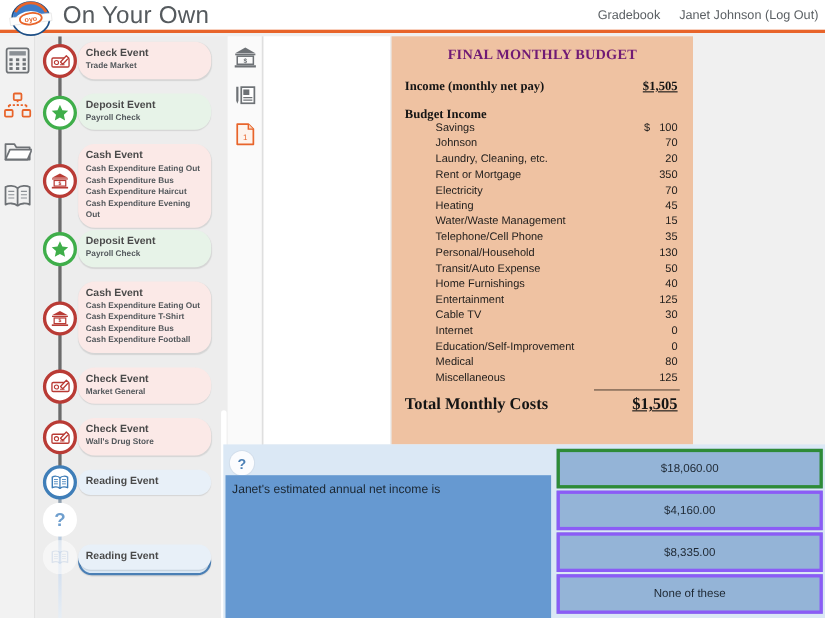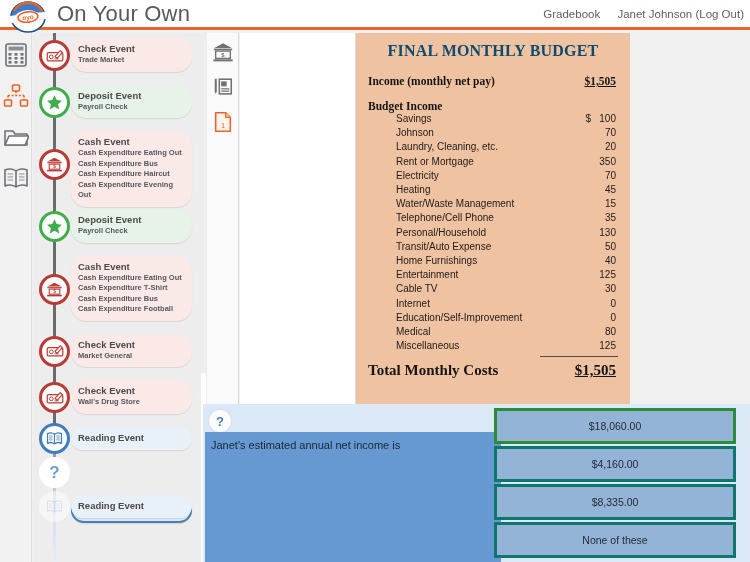--- a/index.html
+++ b/index.html
@@ -100,21 +100,21 @@
   }
 
   
   .budget {
     position: absolute; left: 356px; top: 33px; width: 274px; height: 371px;
     background: #efc2a2; padding: 6px 12px 0 12px;
     overflow: hidden;
   }
   .b-title {
     text-align: center; font-family: "Liberation Serif", serif;
-    font-weight: bold; font-size: 16px; color: #0c4a6e;
+    font-weight: bold; font-size: 13px; color: #701a75;
     letter-spacing: 0.2px; margin-top: 3px;
   }
   .b-income {
     display: flex; justify-content: space-between; align-items: baseline;
     margin-top: 15px;
     font-family: "Liberation Serif", serif; font-weight: bold;
     font-size: 11.5px; color: #151515;
   }
   .b-income .amt { text-decoration: underline; font-size: 11.5px; padding-right: 2px; }
   .b-heading {
@@ -157,30 +157,30 @@
     font-size: 13px; font-weight: bold; color: #4a7fb5;
     box-shadow: 0 0 0 1px rgba(0,0,0,0.04);
   }
   .q-body {
     position: absolute; left: 2px; top: 28px; width: 296px; height: 130px;
     background: #6699d1; padding: 6px 0 0 6px;
   }
   .q-text { font-size: 11px; color: #1b2733; line-height: 15px; }
 
   .answers {
-    position: absolute; left: 291px; top: 4px; width: 242px; height: 154px;
+    position: absolute; left: 303px; top: 4px; width: 242px; height: 154px;
   }
   .ans {
     width: 242px; height: 36px; margin-bottom: 2px;
     background: #94b4d7;
     display: flex; align-items: center; justify-content: center;
     font-size: 10.5px; color: #1e2833; cursor: pointer;
   }
   .ans-correct { border: 3px solid #2e8b37; }
-  .ans-wrong   { border: 3px solid #0f766e; }
+  .ans-wrong   { border: 3px solid #8b5cf6; }
 </style>
 </head>
 <body>
 
 <div id="app">
 
   <div class="header">
     <svg class="logo" viewBox="0 0 46 32">
       <ellipse cx="23" cy="16" rx="17" ry="15" fill="#fff" stroke="#1d4f86" stroke-width="1.6"></ellipse>
       <path d="M7 12 A17 15 0 0 1 39 12 L39 19 A17 15 0 0 0 7 19 Z" fill="#3d7cc9"></path>

